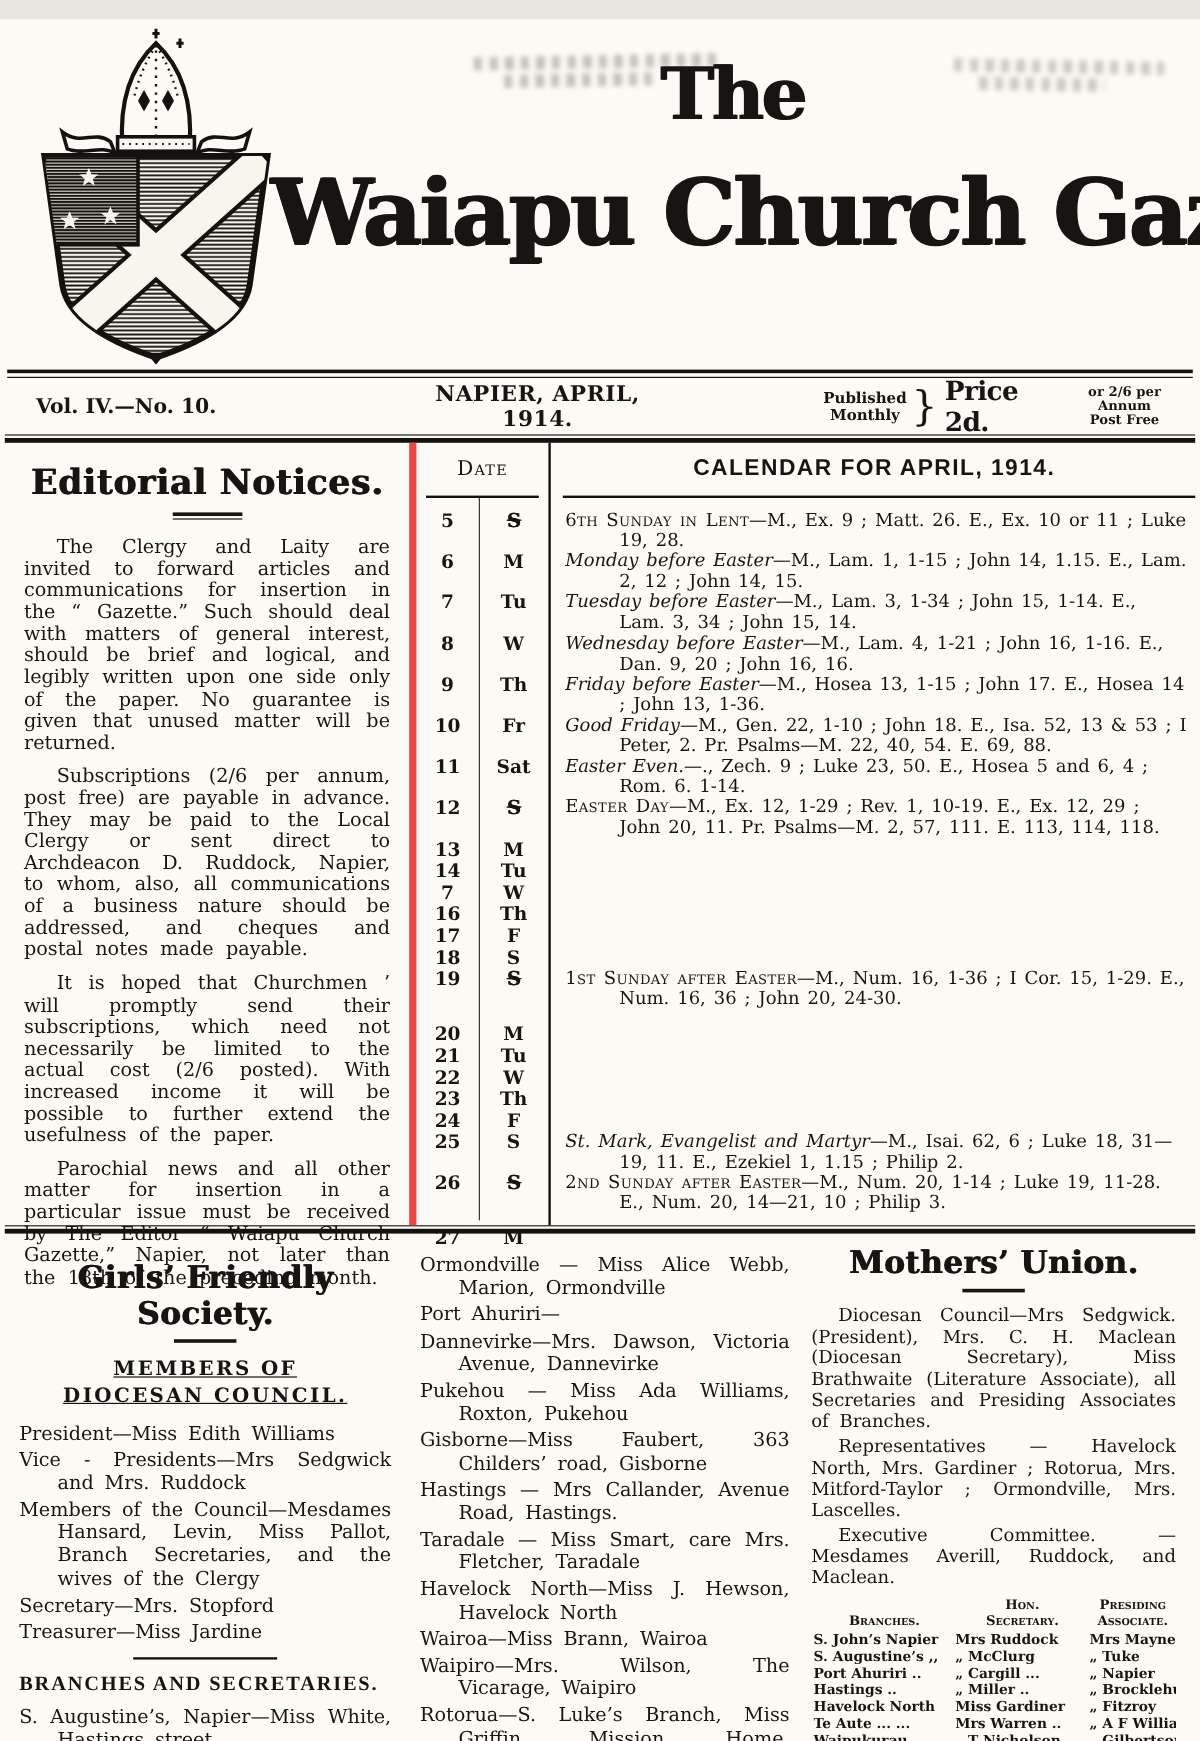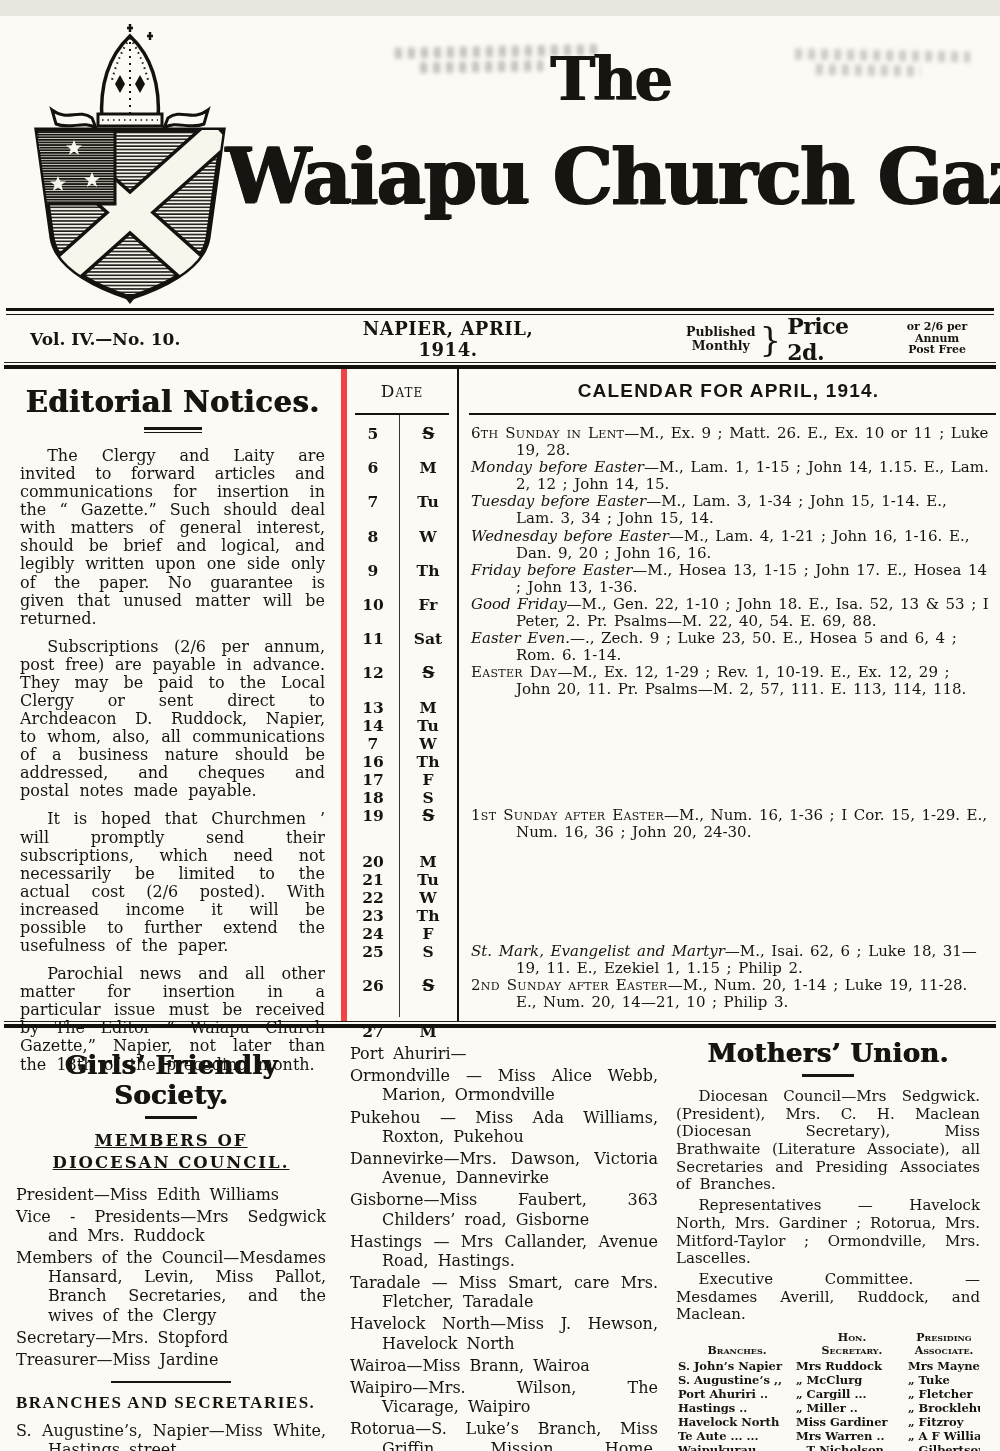--- a/index.html
+++ b/index.html
@@ -320,24 +320,24 @@
         </div>
       <div class="gfs-divider"></div>
       <div class="b-sub2">BRANCHES AND SECRETARIES.</div>
       <div id="gfs-branches">
           <div class="hang">S. Augustine’s, Napier—Miss White, Hastings street</div>
         </div>
     </section>
 
     <section class="bcol col-cont">
       <div id="branches-cont">
+          <div class="hang">Ormondville — Miss Alice Webb, Marion, Ormondville</div>
           <div class="hang">Port Ahuriri—</div>
-          <div class="hang">Ormondville — Miss Alice Webb, Marion, Ormondville</div>
+          <div class="hang">Dannevirke—Mrs. Dawson, Victoria Avenue, Dannevirke</div>
           <div class="hang">Pukehou — Miss Ada Williams, Roxton, Pukehou</div>
-          <div class="hang">Dannevirke—Mrs. Dawson, Victoria Avenue, Dannevirke</div>
           <div class="hang">Gisborne—Miss Faubert, 363 Childers’ road, Gisborne</div>
           <div class="hang">Hastings — Mrs Callander, Avenue Road, Hastings.</div>
           <div class="hang">Taradale — Miss Smart, care Mrs. Fletcher, Taradale</div>
           <div class="hang">Havelock North—Miss J. Hewson, Havelock North</div>
           <div class="hang">Wairoa—Miss Brann, Wairoa</div>
           <div class="hang">Waipiro—Mrs. Wilson, The Vicarage, Waipiro</div>
           <div class="hang">Rotorua—S. Luke’s Branch, Miss Griffin, Mission Home, Whakarewarewa</div>
         </div>
     </section>
 
@@ -371,21 +371,21 @@
               <div class="mu-c">Mrs Mayne</div>
             </div>
             <div class="mu-row">
               <div class="mu-c">S. Augustine’s ,,</div>
               <div class="mu-c">„  McClurg</div>
               <div class="mu-c">„  Tuke</div>
             </div>
             <div class="mu-row">
               <div class="mu-c">Port Ahuriri  ..</div>
               <div class="mu-c">„  Cargill  ...</div>
-              <div class="mu-c">„  Fletcher</div>
+              <div class="mu-c">„  Napier</div>
             </div>
             <div class="mu-row">
               <div class="mu-c">Hastings   ..</div>
               <div class="mu-c">„  Miller  ..</div>
               <div class="mu-c">„  Brocklehurst</div>
             </div>
             <div class="mu-row">
               <div class="mu-c">Havelock North</div>
               <div class="mu-c">Miss Gardiner</div>
               <div class="mu-c">„  Fitzroy</div>

